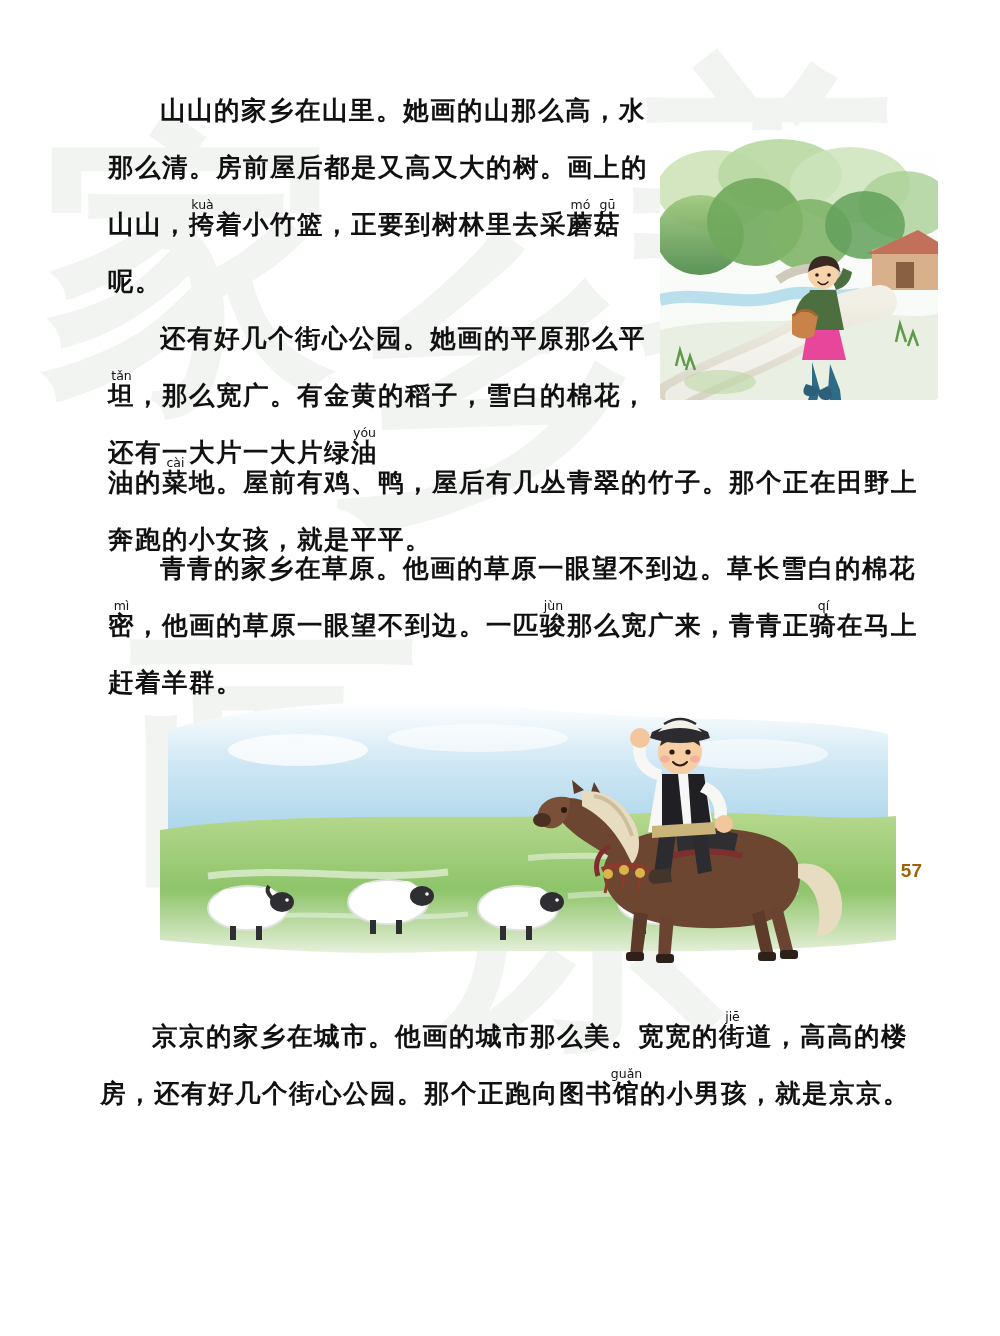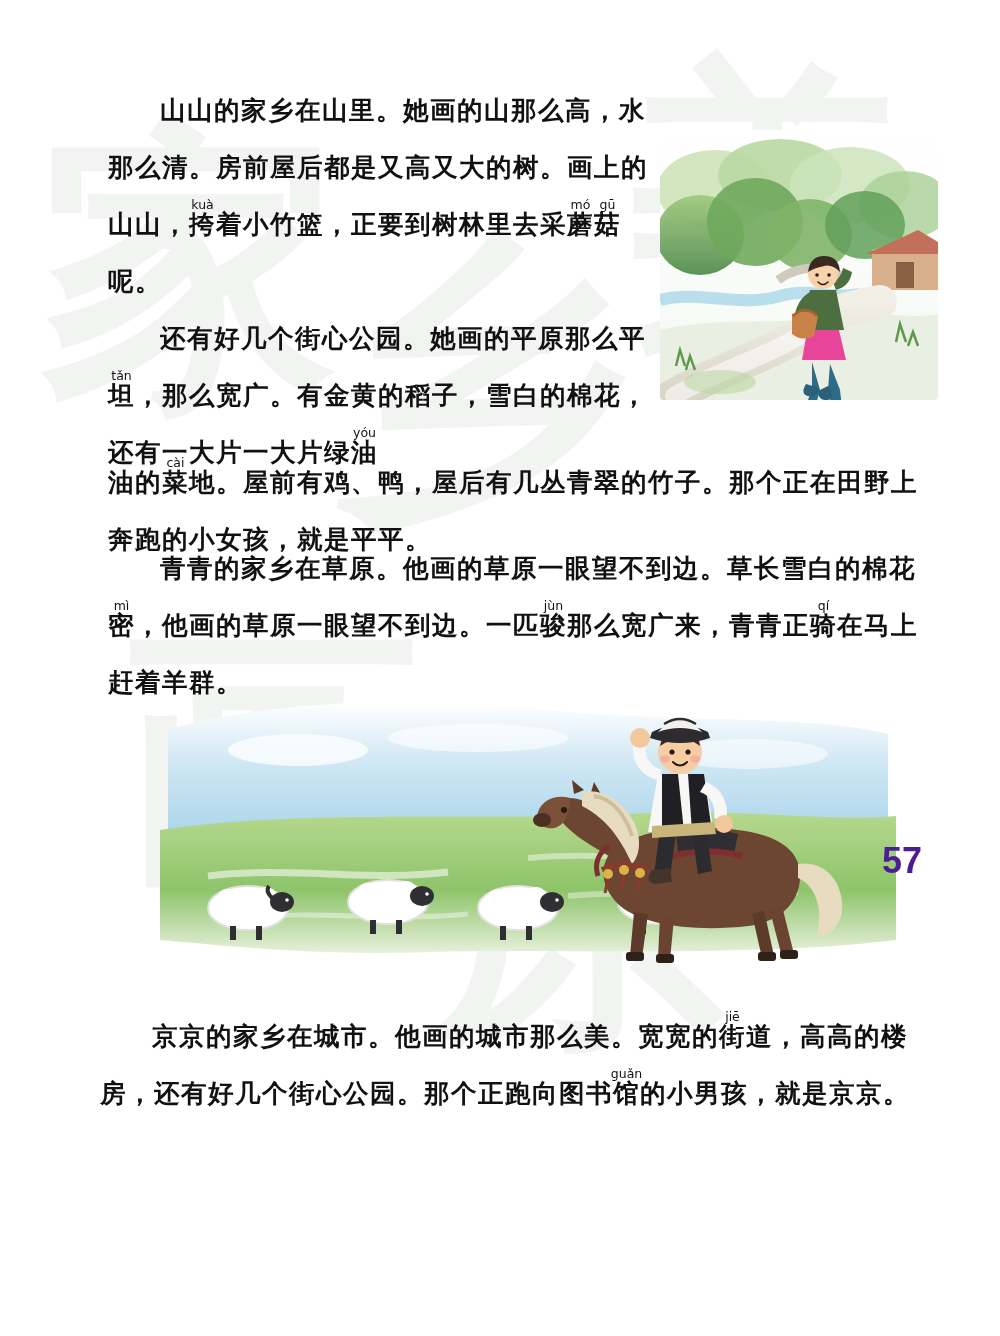--- a/index.html
+++ b/index.html
@@ -115,23 +115,23 @@
     left: 148px;
     top: 690px;
     width: 760px;
     height: 290px;
   }
 
   .page-number {
     position: absolute;
     right: 78px;
     bottom: 58px;
-    font-size: 36px;
+    font-size: 19px;
     font-family: "Liberation Sans", sans-serif;
-    color: #4c1d95;
+    color: #a16207;
     font-weight: 600;
   }
 </style>
 </head>
 <body>
 
 <div class="watermark">
   <span class="wm-char wm1">家</span>
   <span class="wm-char wm2">乡</span>
   <span class="wm-char wm3">美</span>

